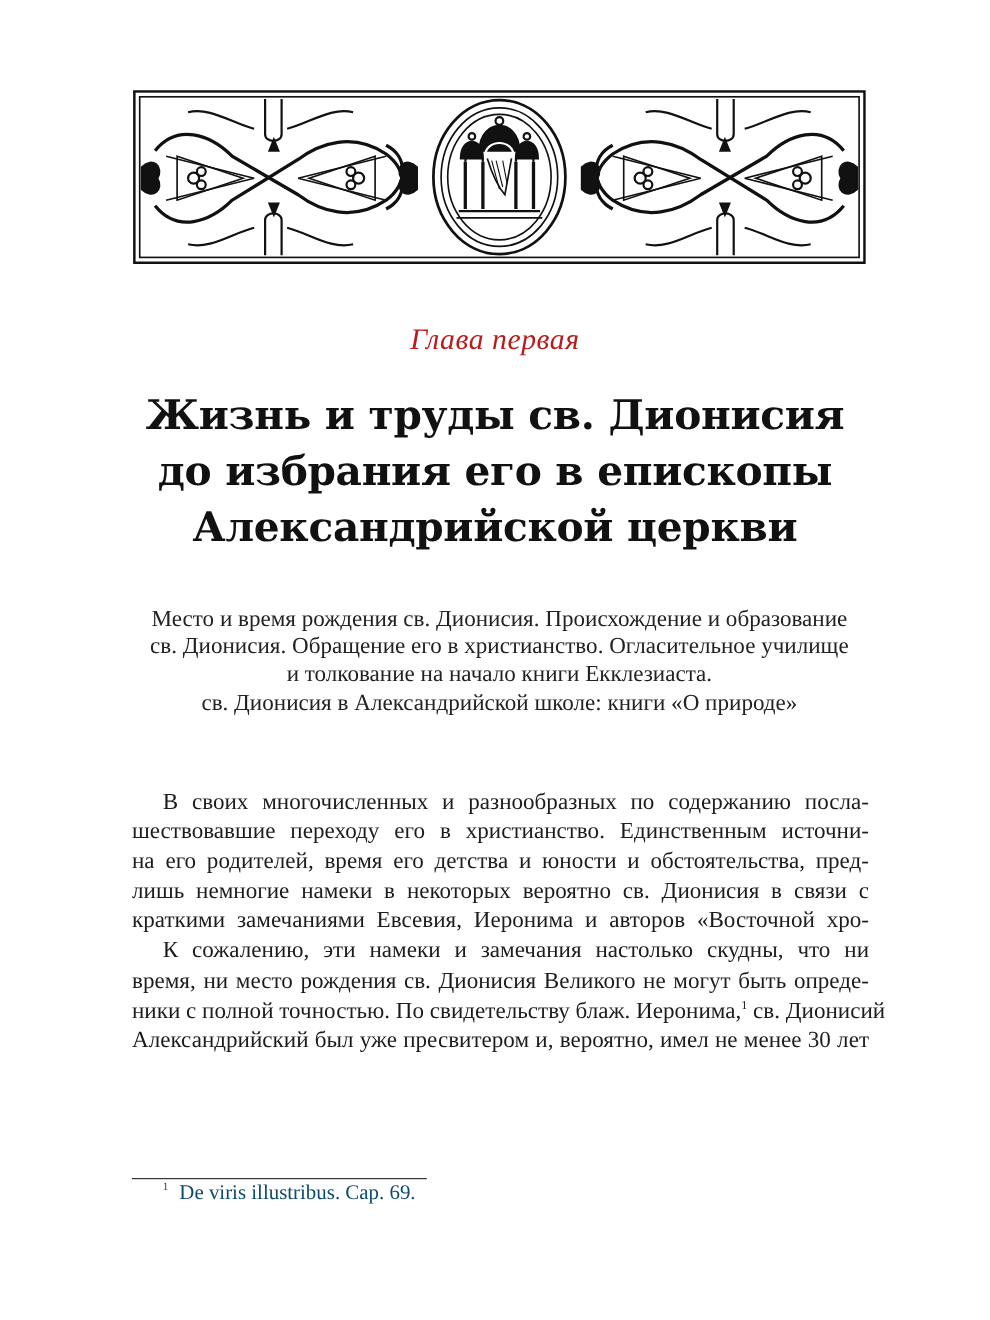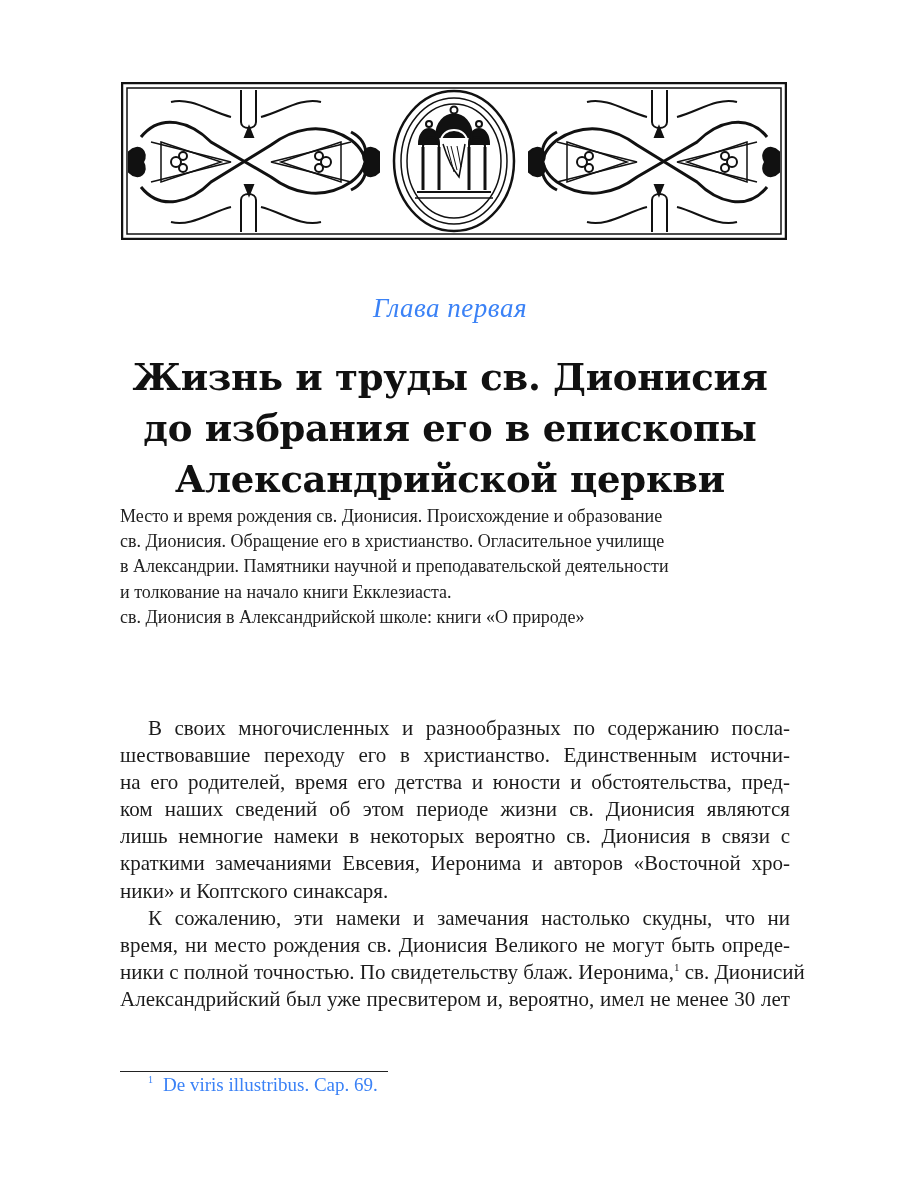--- a/index.html
+++ b/index.html
@@ -12,52 +12,52 @@
 
     
     .ornament {
       position: absolute; left: 121px; top: 82px; width: 666px; height: 158px;
     }
     .ornament svg { display: block; width: 100%; height: 100%; }
 
     .chapter-label {
       position: absolute; left: 0; width: 900px; top: 293px;
       text-align: center; font-style: italic; font-size: 27px;
-      color: #3b82f6; letter-spacing: 0.5px;
+      color: #b91c1c; letter-spacing: 0.5px;
     }
     .chapter-title {
       position: absolute; left: 0; width: 900px; top: 352px;
       text-align: center; font-weight: bold; font-size: 37px; line-height: 51px;
       color: #111;
       font-family: "DejaVu Serif", "Liberation Serif", serif;
       letter-spacing: -0.3px;
     }
     .chapter-title div { white-space: nowrap; }
 
     .summary {
-      position: absolute; left: 120px; width: 668px; top: 504px;
-      text-align: left; font-size: 18px; line-height: 25.2px; color: #222;
+      position: absolute; left: 120px; width: 668px; top: 550px;
+      text-align: center; font-size: 21px; line-height: 25.2px; color: #222;
     }
     .summary div { white-space: nowrap; }
 
     .body-text {
       position: absolute; left: 120px; width: 670px; top: 682px;
       font-size: 21px; line-height: 27.1px; color: #1c1c1c; margin-top: 33px;
     }
     .body-text .line { white-space: nowrap; text-align: justify; text-align-last: justify; height: 27.1px; }
     .body-text .line.last { text-align-last: left; }
     .body-text .line.indent { padding-left: 28px; }
     sup.fn { font-size: 11px; vertical-align: 8px; line-height: 0; }
 
     .footnote-rule {
       position: absolute; left: 120px; top: 1071px; width: 268px; height: 0;
       border-top: 1px solid #222;
     }
     .footnote {
-      position: absolute; left: 148px; top: 1074px; font-size: 19px; color: #3b82f6;
+      position: absolute; left: 148px; top: 1074px; font-size: 19px; color: #0c4a6e;
     }
     .footnote sup { font-size: 10px; vertical-align: 8px; margin-right: 10px; }
   </style>
 </head>
 <body>
 
 <div class="page">
 
   <div class="ornament">
     <svg viewBox="0 0 666 158" xmlns="http://www.w3.org/2000/svg" fill="none" stroke="#111" stroke-width="2">
@@ -149,33 +149,30 @@
 
   <div class="chapter-title">
     <div>Жизнь и труды св. Дионисия</div>
     <div>до избрания его в епископы</div>
     <div>Александрийской церкви</div>
   </div>
 
   <div class="summary">
     <div>Место и время рождения св. Дионисия. Происхождение и образование</div>
     <div>св. Дионисия. Обращение его в христианство. Огласительное училище</div>
-    <div>в Александрии. Памятники научной и преподавательской деятельности</div>
     <div>и толкование на начало книги Екклезиаста.</div>
     <div>св. Дионисия в Александрийской школе: книги «О природе»</div>
   </div>
 
   <div class="body-text">
     <div class="line indent">В своих многочисленных и разнообразных по содержанию посла-</div>
     <div class="line">шествовавшие переходу его в христианство. Единственным источни-</div>
     <div class="line">на его родителей, время его детства и юности и обстоятельства, пред-</div>
-    <div class="line">ком наших сведений об этом периоде жизни св. Дионисия являются</div>
     <div class="line">лишь немногие намеки в некоторых вероятно св. Дионисия в связи с</div>
     <div class="line">краткими замечаниями Евсевия, Иеронима и авторов «Восточной хро-</div>
-    <div class="line last">ники» и Коптского синаксаря.</div>
     <div class="line indent">К сожалению, эти намеки и замечания настолько скудны, что ни</div>
     <div class="line">время, ни место рождения св. Дионисия Великого не могут быть опреде-</div>
     <div class="line"><span>ники с полной точностью. По свидетельству блаж. Иеронима,</span><sup class="fn">1</sup><span> св. Дионисий</span></div>
     <div class="line">Александрийский был уже пресвитером и, вероятно, имел не менее 30 лет</div>
   </div>
 
   <div class="footnote-rule"></div>
   <div class="footnote">
     <sup>1</sup><span>De viris illustribus. Cap. 69.</span>
   </div>

